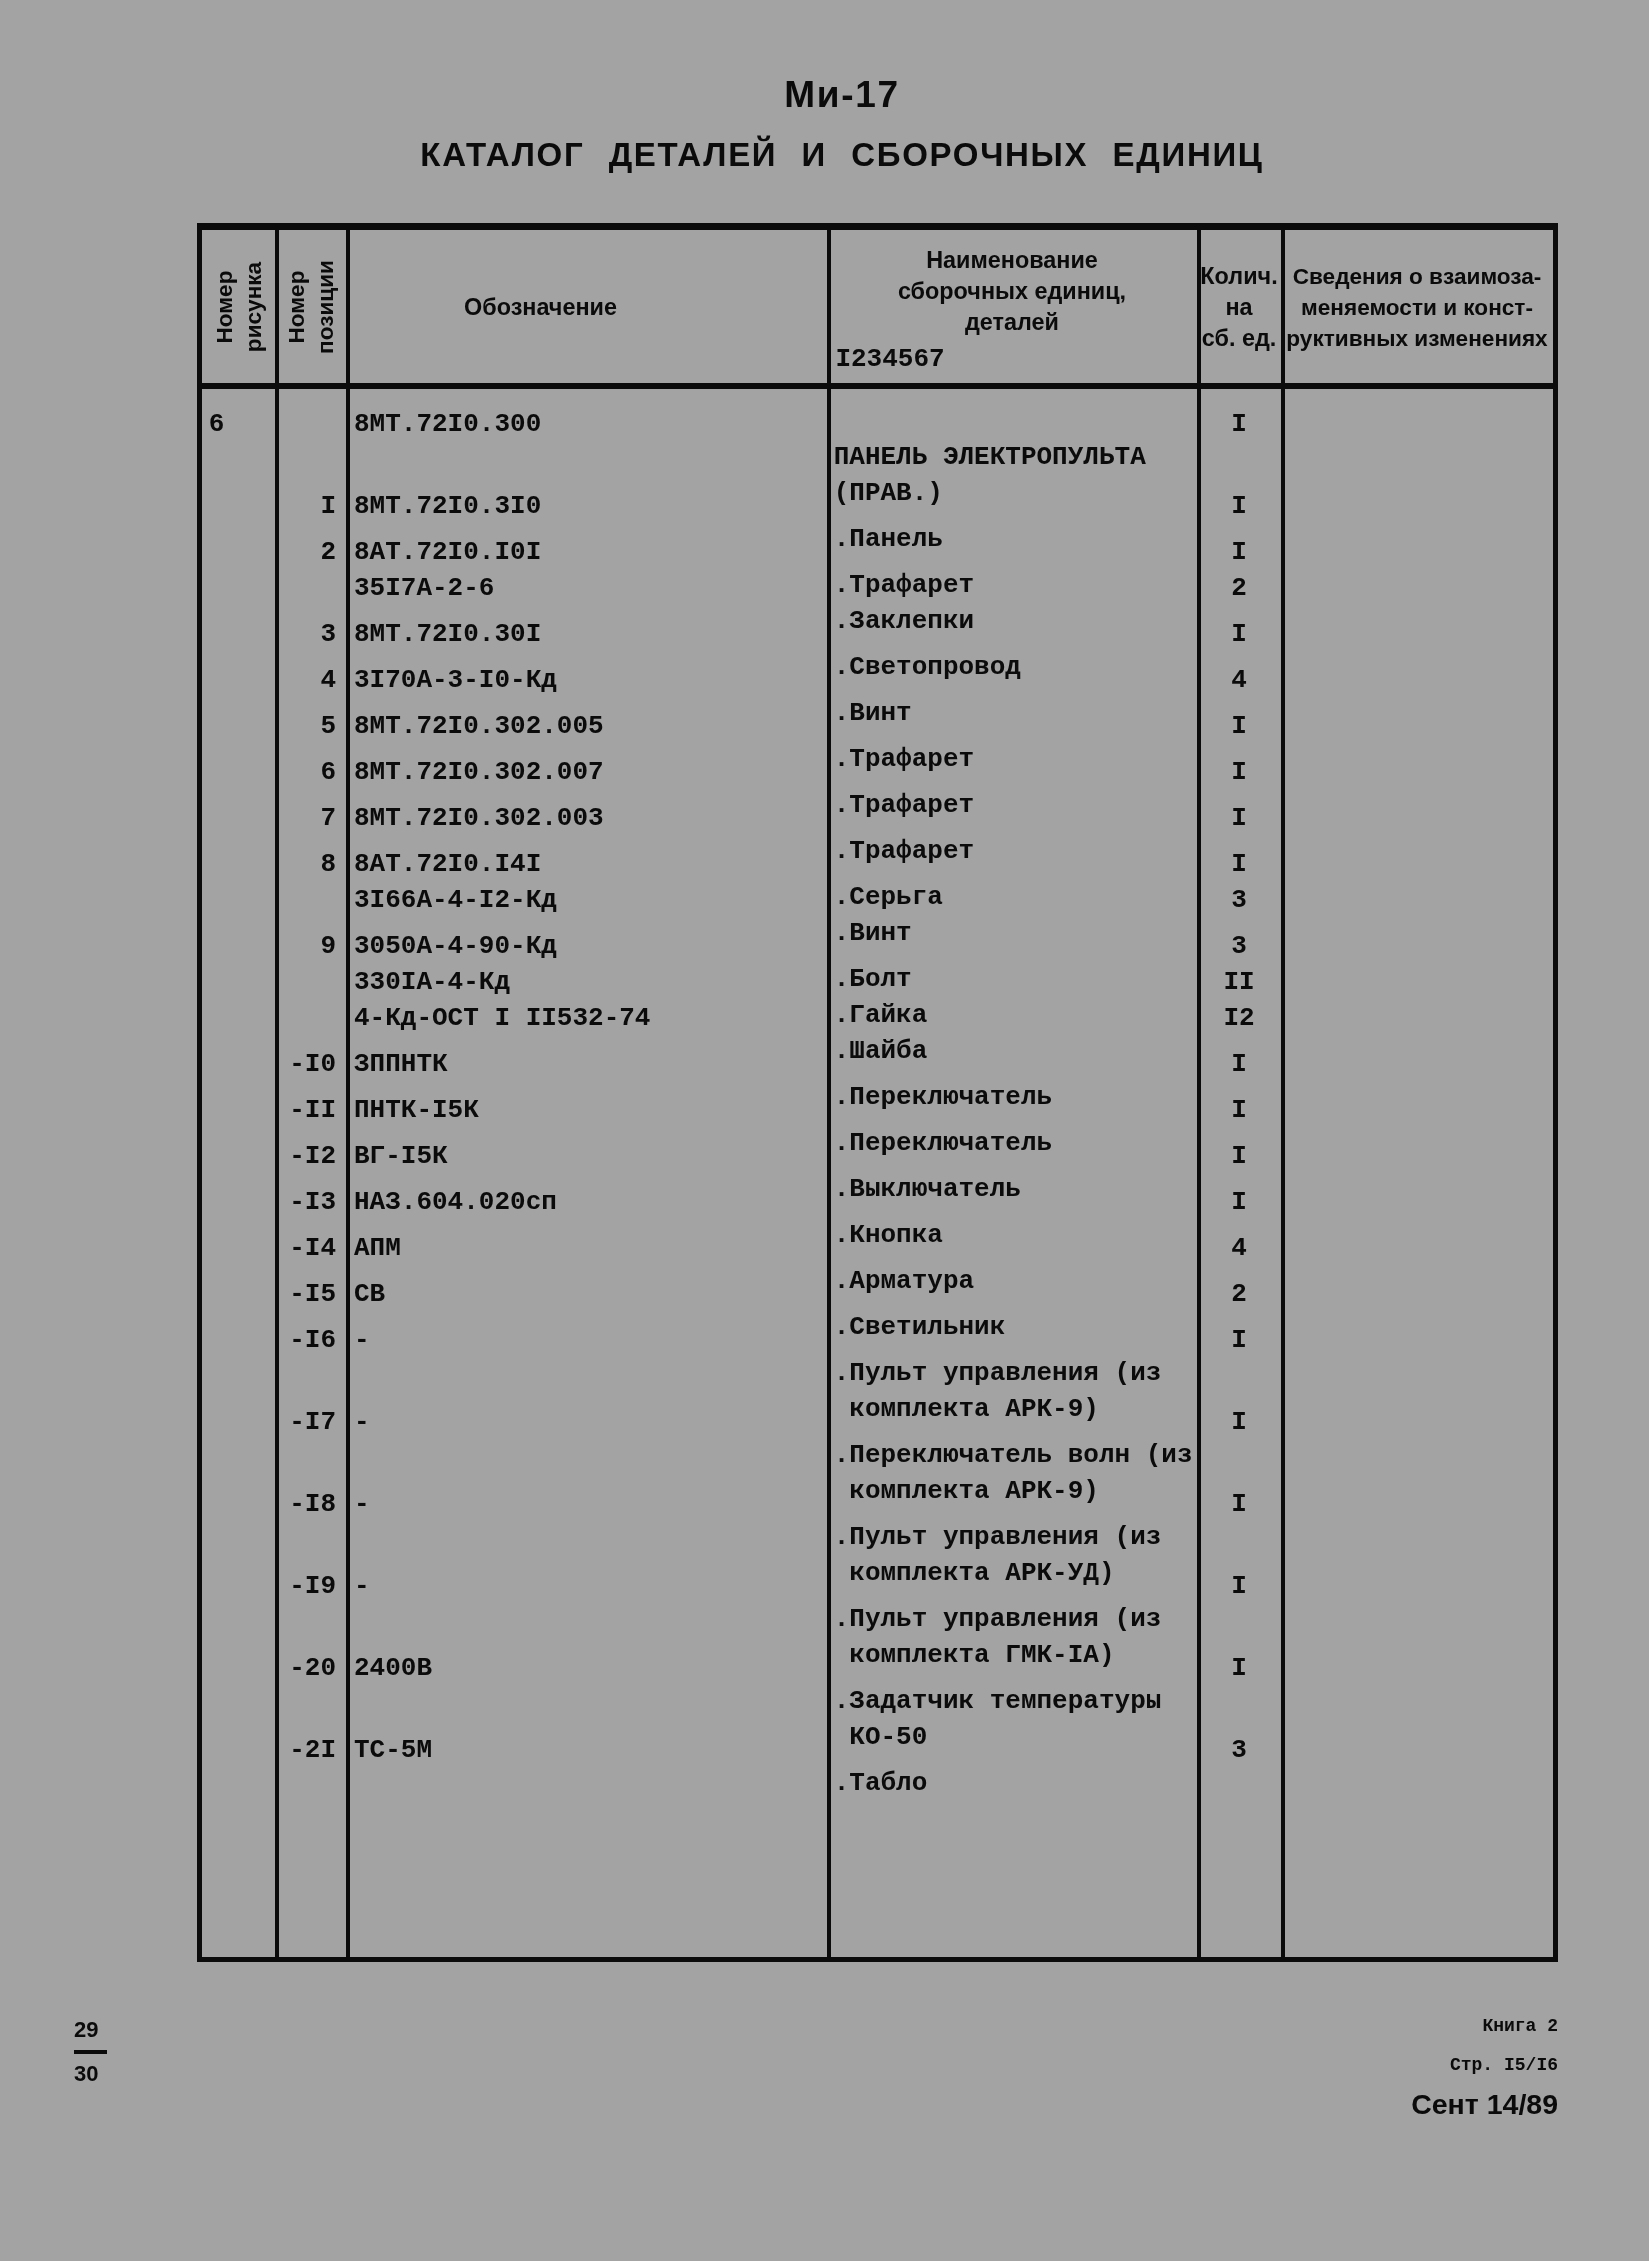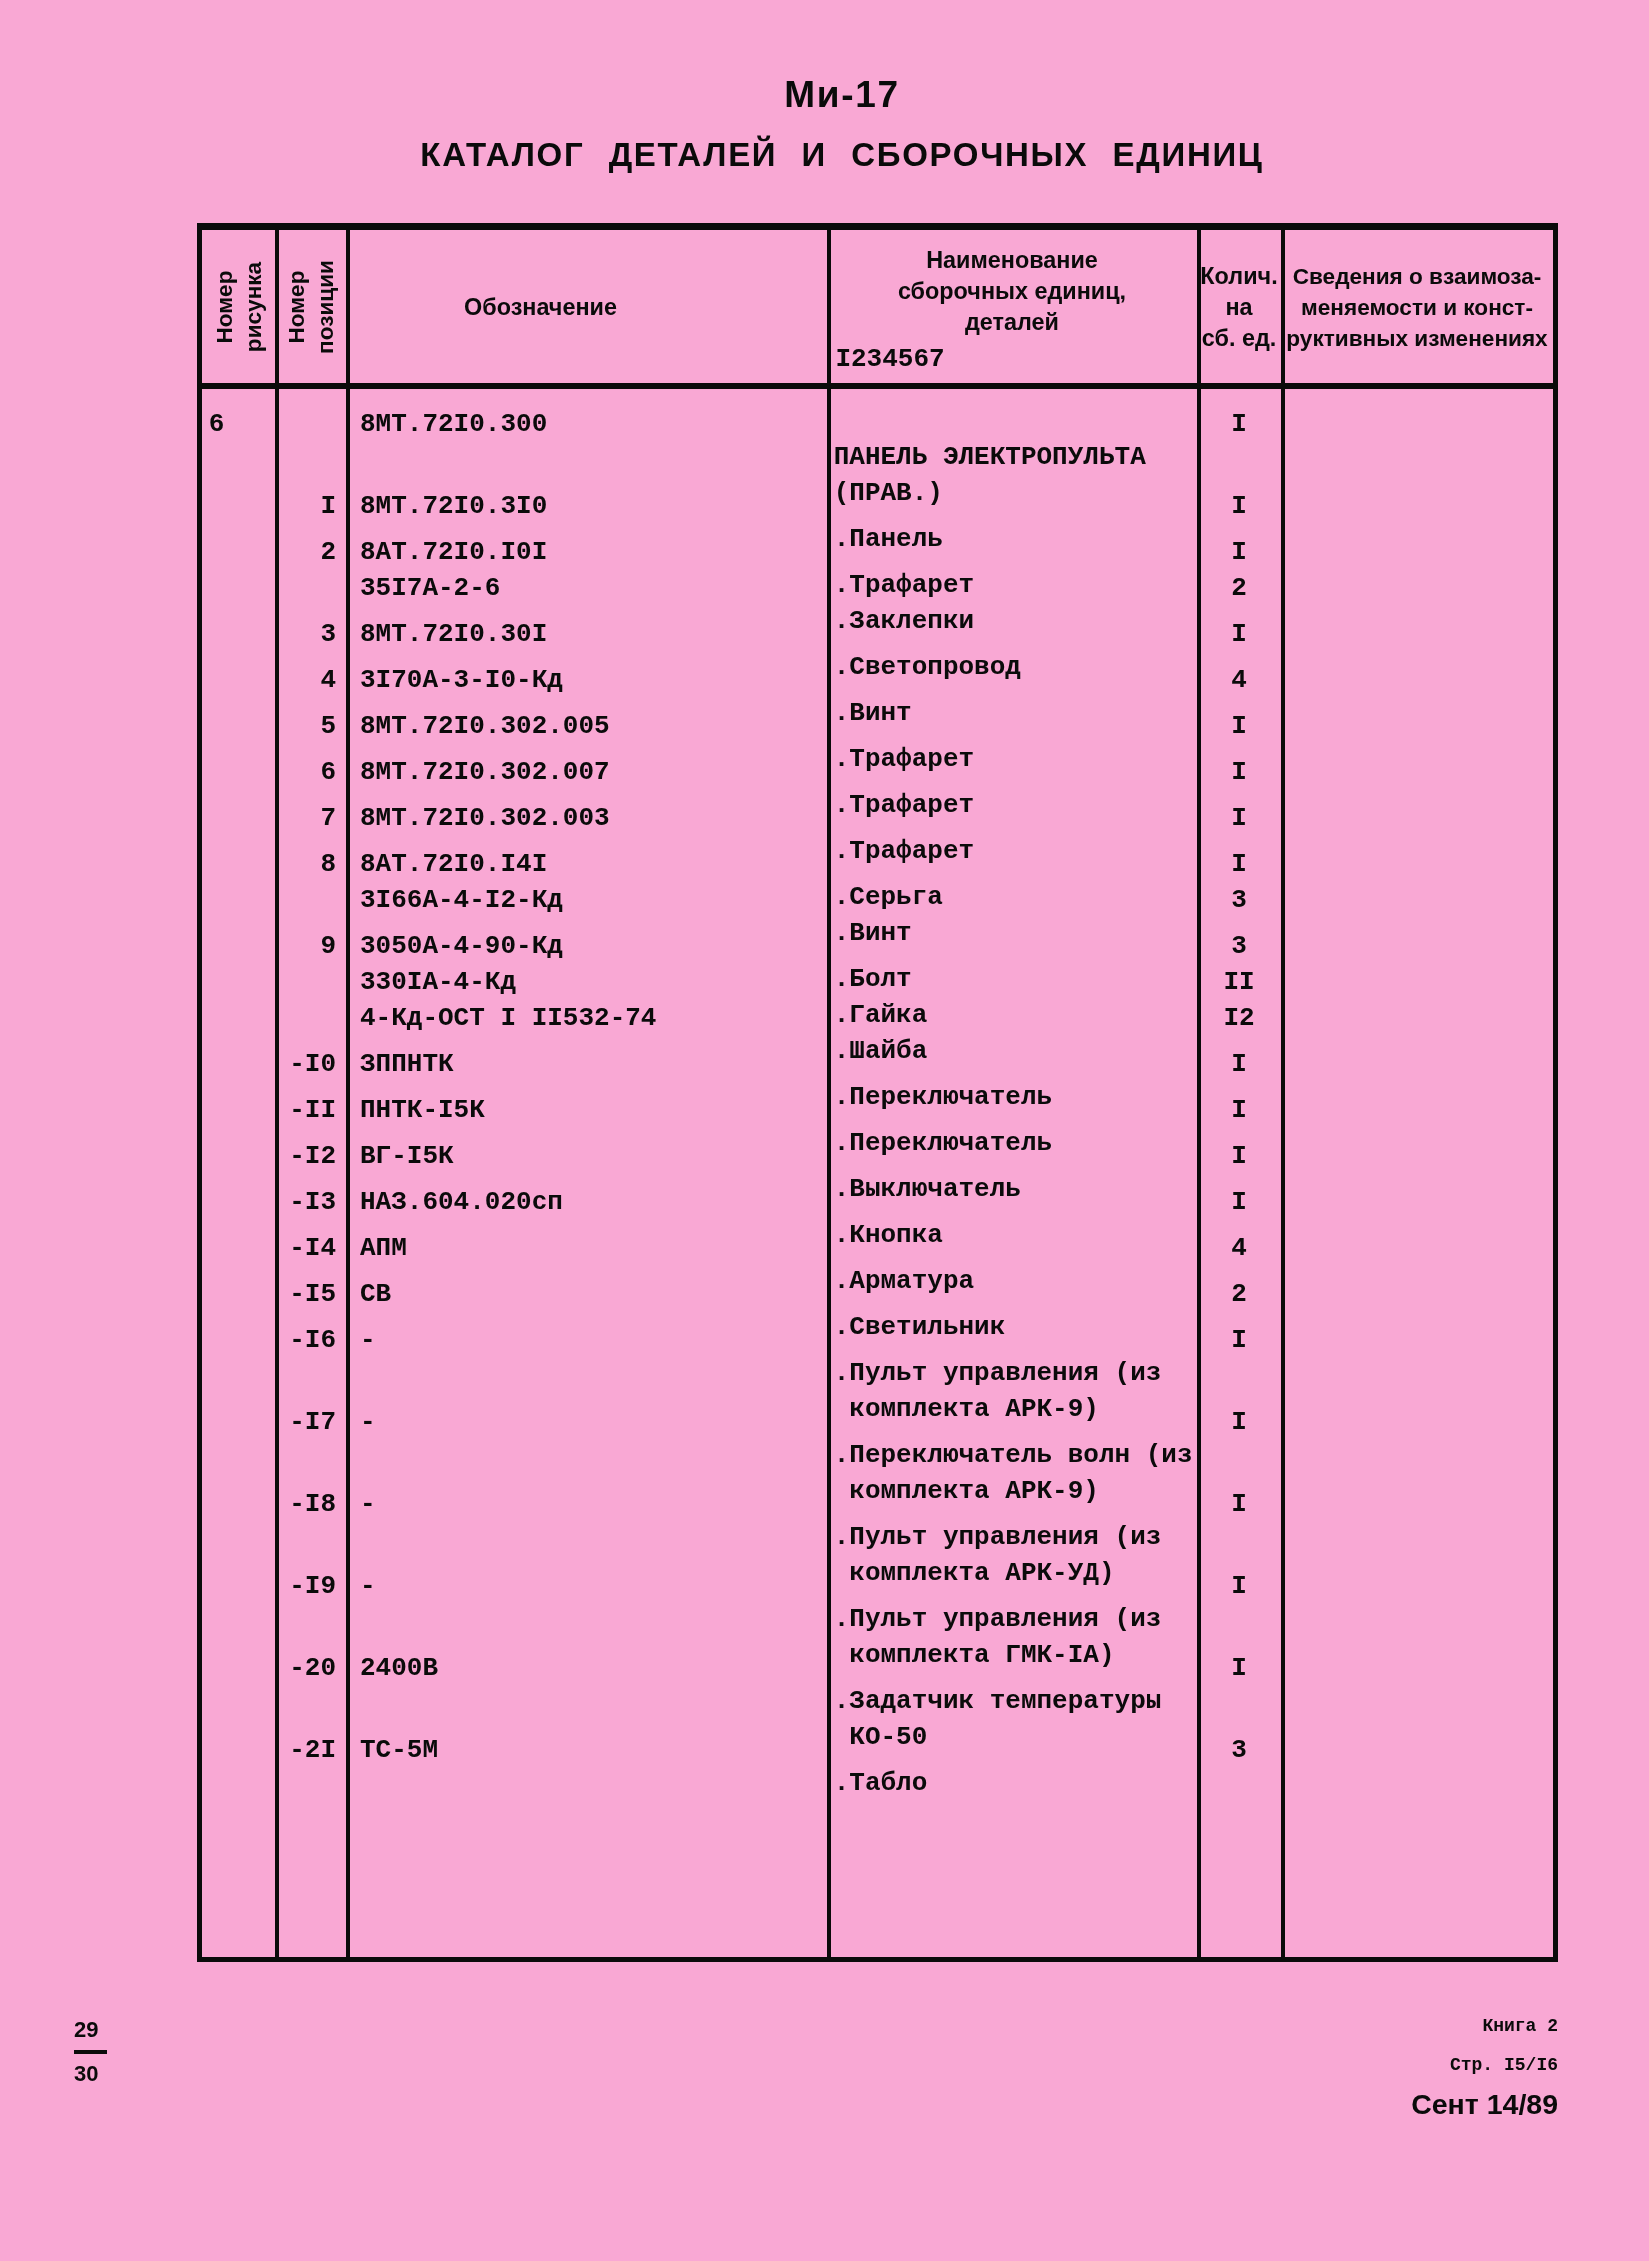--- a/index.html
+++ b/index.html
@@ -1,19 +1,19 @@
 <!DOCTYPE html>
 <html style="font-size:13.4px"><head>
 <meta charset="utf-8">
 <style>
   html,body{margin:0;padding:0;background:#e8e8e8;}
   .page{
     position:relative;
     width:1649px;height:2261px;
-    background:#f9a8d4;
+    background:#a3a3a3;
     color:#0b0b0b;
     overflow:hidden;
     font-family:"Liberation Mono", monospace;
   }
   
   .titles{
     position:absolute;left:197px;top:74px;width:1290px;
     text-align:center;
     font-family:"Liberation Sans", sans-serif;
     font-weight:bold;
@@ -59,21 +59,21 @@
   .entry{margin-bottom:10px;}
   .row{
     display:grid;
     grid-template-columns:73px 71px 481px 370px 84px auto;
     height:36px;line-height:36px;
     font-family:"Liberation Mono", monospace;font-weight:bold;font-size:26px;
     white-space:pre;
   }
   .c-fig{padding-left:6.7px;}
   .c-pos{text-align:right;padding-right:10px;}
-  .c-des{padding-left:14px;}
+  .c-des{padding-left:8px;}
   .c-name{padding-left:6.7px;margin-top:33px;}
   .c-qty{text-align:center;}
   
   .foot-left{
     position:absolute;left:74px;top:2017px;width:50px;
     font-family:"Liberation Sans", sans-serif;font-weight:bold;font-size:22px;
     text-align:left;
   }
   .foot-left .dash{width:33px;height:4.2px;background:#0b0b0b;margin:6.7px 0 7.5px 0;}
   .foot-right{

